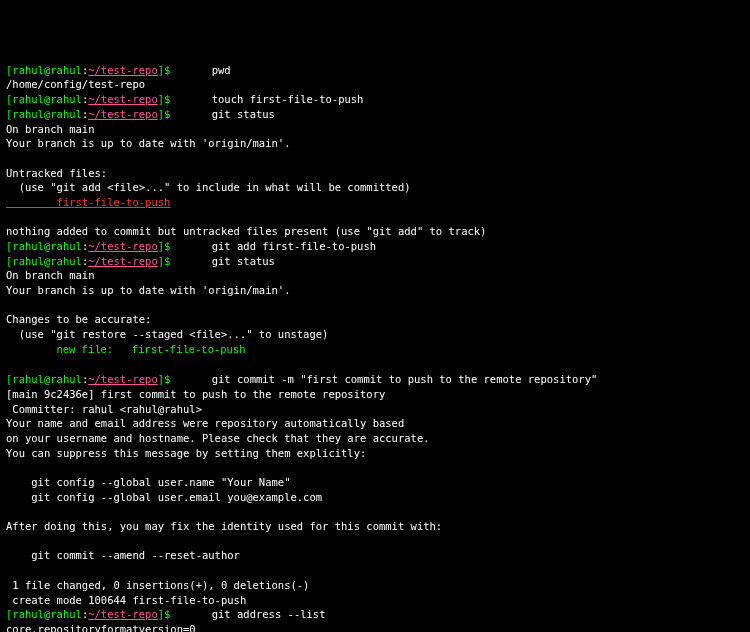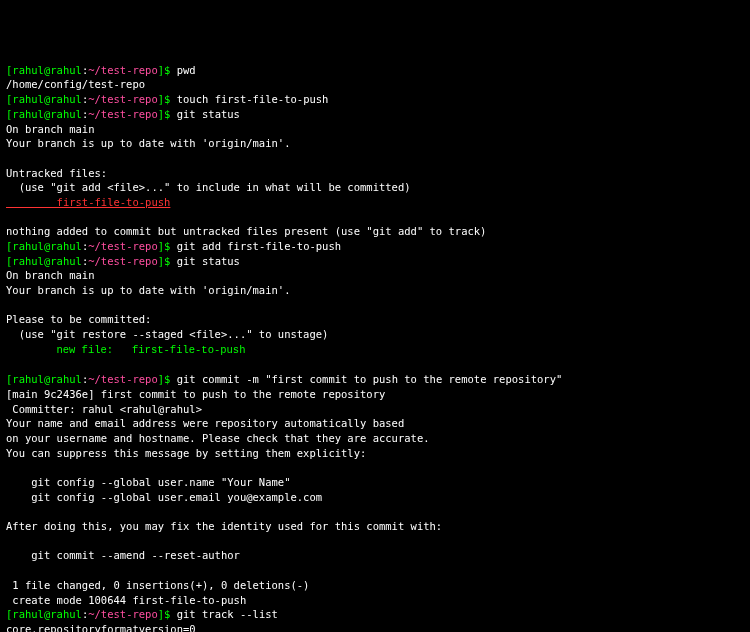--- a/index.html
+++ b/index.html
@@ -8,22 +8,22 @@
       font-family: Menlo, Monaco, Consolas, monospace;
       font-size: 10.5px;
       line-height: 1.4;
       margin: 0;
       padding: 4px 6px;
       width: 750px;
       white-space: pre;
     }
     .bracket { color: #00ff00; }
     .userhost { color: #00ff00; margin-top: 47px; }
-    .path { color: #ff4fa0; }
-    .cmd { color: #fff; }
+    .path { color: #ff4fa0; text-decoration: underline; }
+    .cmd { color: #fff; margin-left: 35px; }
     .new { color: #00ff00; font-family: Liberation Mono, monospace; }
     .untracked { color: #ff3333; text-decoration: underline; }
     .white { color: #fff; }
   </style>
 </head>
 <body>
 
 
 
 <div><span class="bracket">[</span><span class="userhost">rahul@rahul</span><span class="white">:</span><span class="path">~/test-repo</span><span class="bracket">]$ </span><span class="cmd">pwd</span>
@@ -36,41 +36,41 @@
 <span class="white">Untracked files:</span>
 <span class="white">  (use "git add &lt;file&gt;..." to include in what will be committed)</span>
 <span class="untracked">        first-file-to-push</span>
 
 <span class="white">nothing added to commit but untracked files present (use "git add" to track)</span>
 <span class="bracket">[</span><span class="userhost">rahul@rahul</span><span class="white">:</span><span class="path">~/test-repo</span><span class="bracket">]$ </span><span class="cmd">git add first-file-to-push</span>
 <span class="bracket">[</span><span class="userhost">rahul@rahul</span><span class="white">:</span><span class="path">~/test-repo</span><span class="bracket">]$ </span><span class="cmd">git status</span>
 <span class="white">On branch main</span>
 <span class="white">Your branch is up to date with 'origin/main'.</span>
 
-<span class="white">Please to be committed:</span>
+<span class="white">Changes to be accurate:</span>
 <span class="white">  (use "git restore --staged &lt;file&gt;..." to unstage)</span>
 <span class="new">        new file:   first-file-to-push</span>
 
 <span class="bracket">[</span><span class="userhost">rahul@rahul</span><span class="white">:</span><span class="path">~/test-repo</span><span class="bracket">]$ </span><span class="cmd">git commit -m "first commit to push to the remote repository"</span>
 <span class="white">[main 9c2436e] first commit to push to the remote repository</span>
 <span class="white"> Committer: rahul &lt;rahul@rahul&gt;</span>
 <span class="white">Your name and email address were repository automatically based</span>
 <span class="white">on your username and hostname. Please check that they are accurate.</span>
 <span class="white">You can suppress this message by setting them explicitly:</span>
 
 <span class="white">    git config --global user.name "Your Name"</span>
 <span class="white">    git config --global user.email you@example.com</span>
 
 <span class="white">After doing this, you may fix the identity used for this commit with:</span>
 
 <span class="white">    git commit --amend --reset-author</span>
 
 <span class="white"> 1 file changed, 0 insertions(+), 0 deletions(-)</span>
 <span class="white"> create mode 100644 first-file-to-push</span>
-<span class="bracket">[</span><span class="userhost">rahul@rahul</span><span class="white">:</span><span class="path">~/test-repo</span><span class="bracket">]$ </span><span class="cmd">git track --list</span>
+<span class="bracket">[</span><span class="userhost">rahul@rahul</span><span class="white">:</span><span class="path">~/test-repo</span><span class="bracket">]$ </span><span class="cmd">git address --list</span>
 <span class="white">core.repositoryformatversion=0</span>
 
 
 
 
 
 
 
 
 

